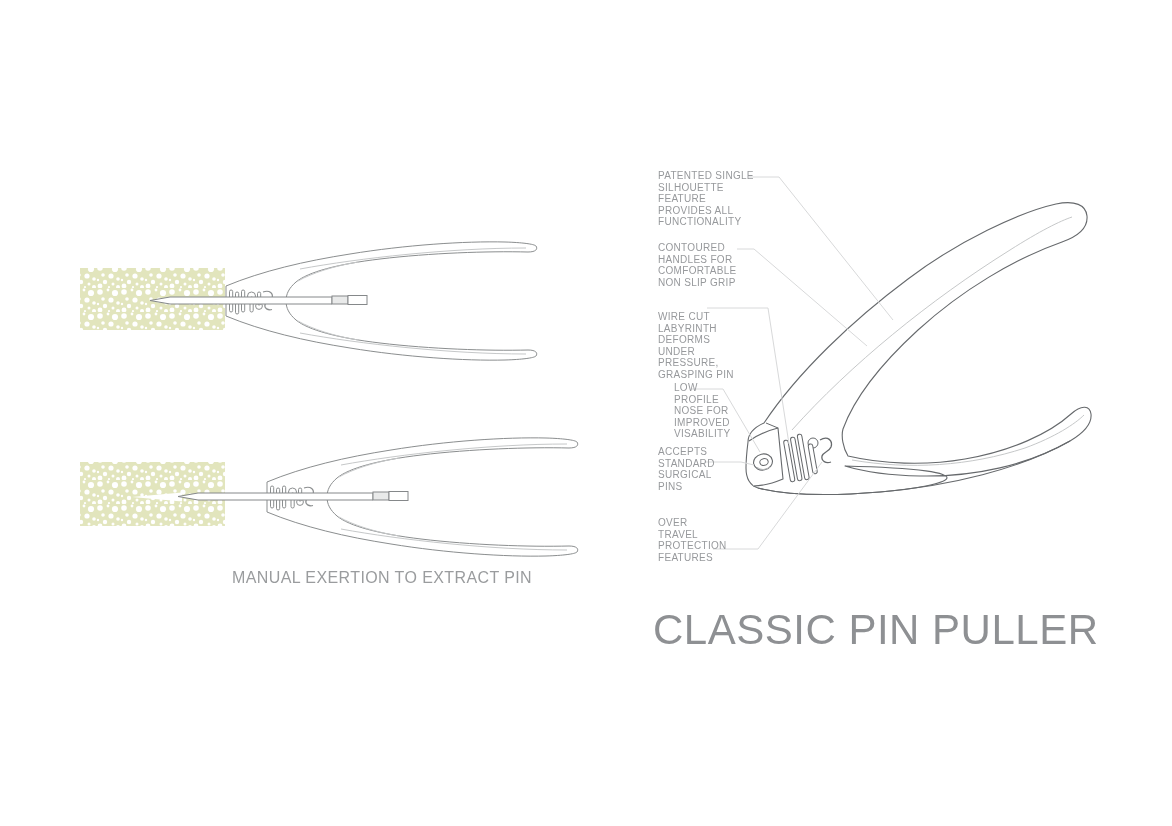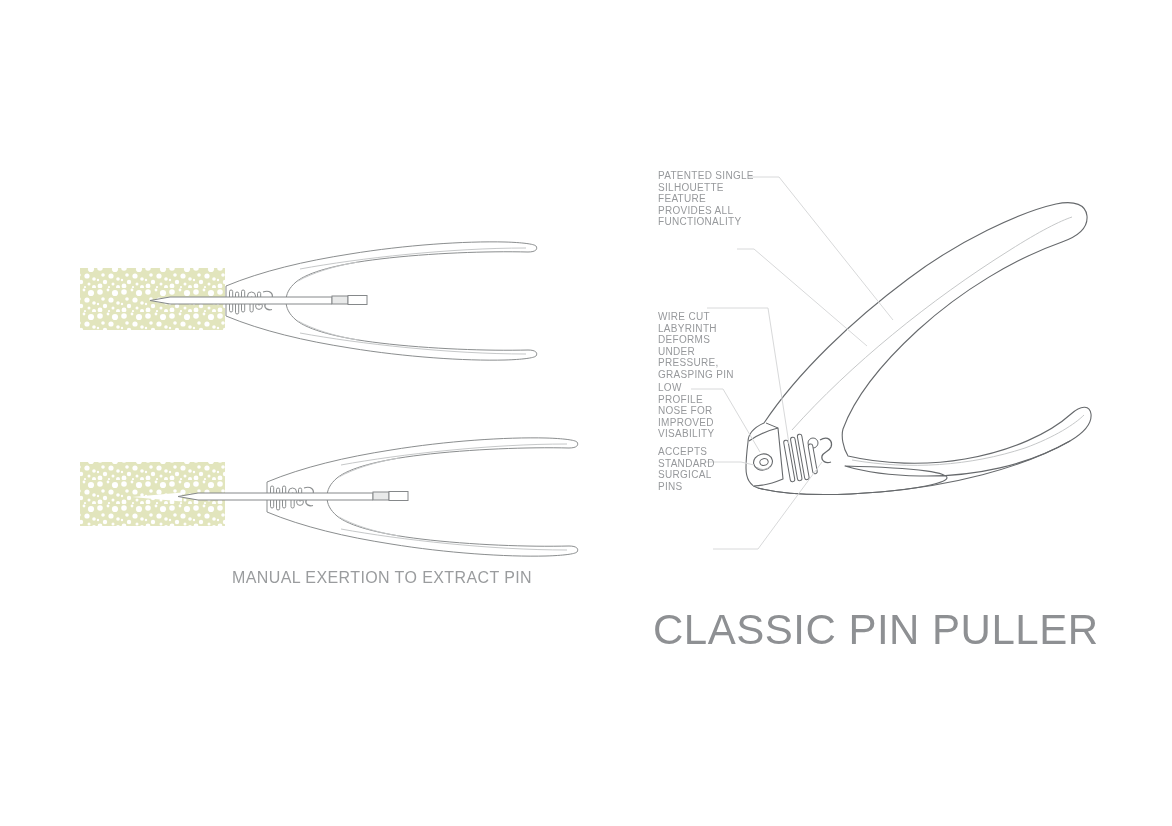--- a/index.html
+++ b/index.html
@@ -19,21 +19,21 @@
     width:112px;
     font-size:10px;
     line-height:11.6px;
     letter-spacing:0.3px;
     color:#97999c;
     white-space:pre-line;
   }
   .ann-1 { top:170px; }
   .ann-2 { top:242px; }
   .ann-3 { top:302px;margin-top:9px; }
-  .ann-4 { top:382px; }
+  .ann-4 { top:382px;margin-left:16px; }
   .ann-5 { top:446px; }
   .ann-6 { top:517px; }
   .caption {
     position:absolute;
     left:232px; top:569px;
     font-size:16px;
     letter-spacing:0.4px;
     color:#9a9c9e;
     white-space:nowrap;
   }
@@ -197,33 +197,41 @@
       <polyline points="704,462 741,462 754,465"></polyline>
       <polyline points="713,549 758,549 822,462"></polyline>
     </g>
   </svg>
 
   <div class="annotation ann-1">PATENTED SINGLE
 SILHOUETTE
 FEATURE
 PROVIDES ALL
 FUNCTIONALITY</div>
+  <div class="annotation ann-2">CONTOURED
+HANDLES FOR
+COMFORTABLE
+NON SLIP GRIP</div>
   <div class="annotation ann-3">WIRE CUT
 LABYRINTH
 DEFORMS
 UNDER
 PRESSURE,
 GRASPING PIN</div>
   <div class="annotation ann-4">LOW
 PROFILE
 NOSE FOR
 IMPROVED
 VISABILITY</div>
   <div class="annotation ann-5">ACCEPTS
 STANDARD
 SURGICAL
 PINS</div>
+  <div class="annotation ann-6">OVER
+TRAVEL
+PROTECTION
+FEATURES</div>
 
   <div class="caption">MANUAL EXERTION TO EXTRACT PIN</div>
 
   <div class="title">CLASSIC PIN PULLER</div>
 
 </div>
 
 </body></html>

